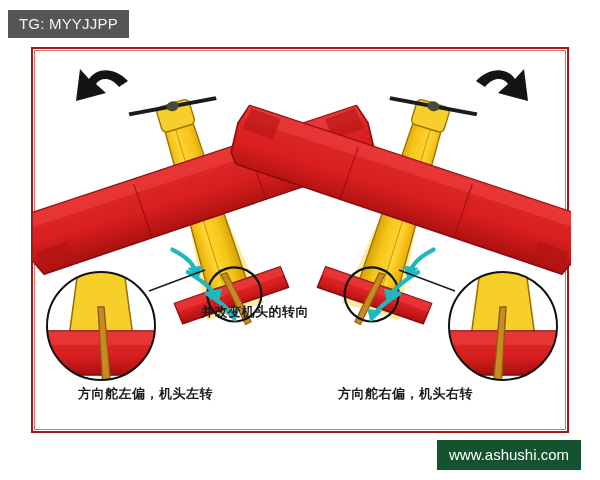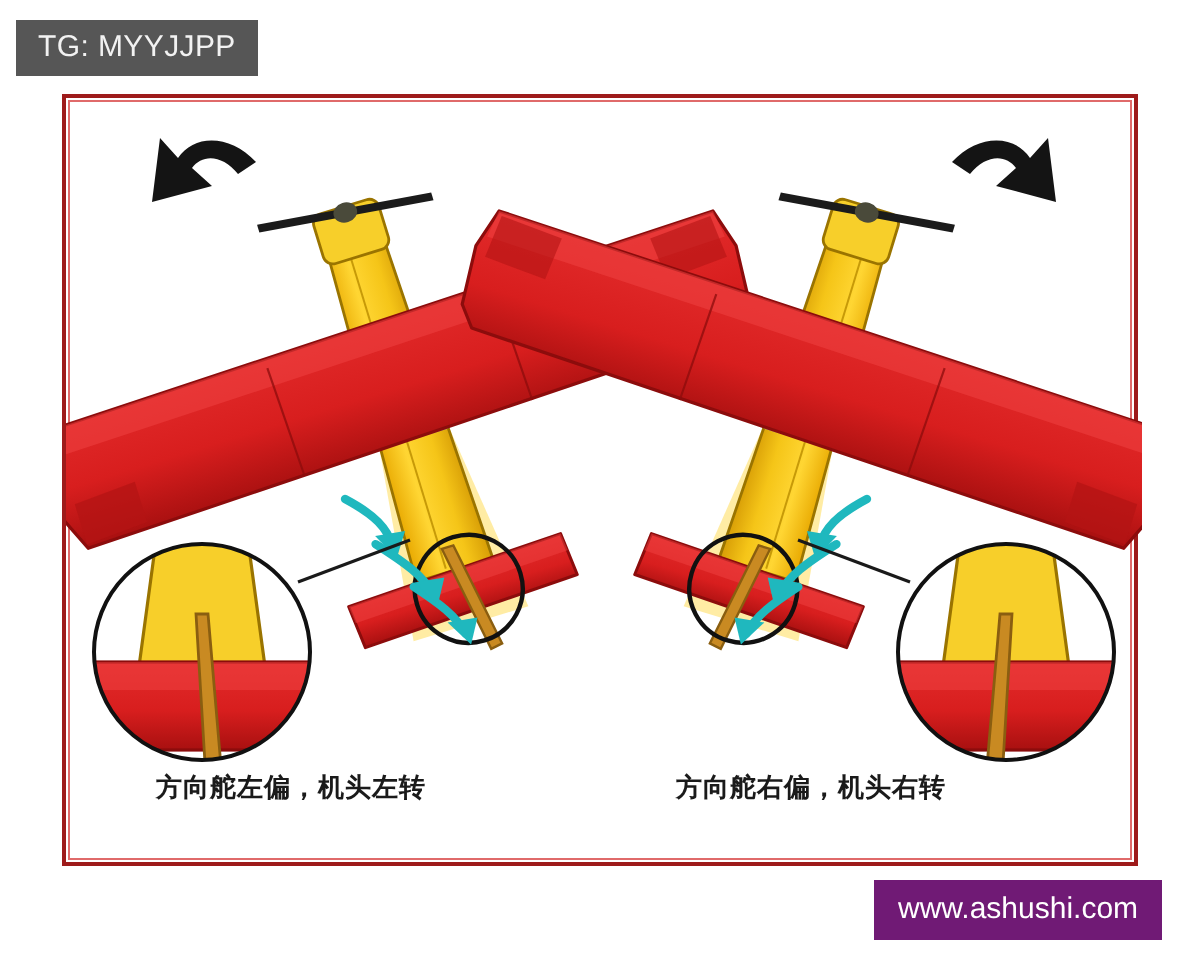--- a/index.html
+++ b/index.html
@@ -33,21 +33,21 @@
     padding: 6px 11px 7px 11px;
     letter-spacing: 0.2px;
     white-space: nowrap;
     z-index: 40;
   }
   
   #watermark {
     position: absolute;
     left: 437px;
     top: 440px;
-    background: #701a75;
+    background: #14532d;
     color: #ffffff;
     font-size: 15px;
     line-height: 15px;
     padding: 7px 12px 8px 12px;
     white-space: nowrap;
     z-index: 40;
   }
   
   #frame {
     position: absolute;
@@ -250,20 +250,21 @@
           <path d="M 448,214 L 492,214 L 502,288 L 438,288 Z" fill="#f7cf2a" stroke="#9a7400" stroke-width="1.6"></path>
           <rect x="410" y="282" width="122" height="44" fill="url(#wingGrad)" stroke="#8c0c0c" stroke-width="1.6"></rect>
           <rect x="410" y="282" width="122" height="14" fill="#ef4242" opacity="0.5"></rect>
           <path d="M 467,258 L 473,258 L 468,341 L 460,340 Z" fill="#c98a22" stroke="#8a5e10" stroke-width="1.4"></path>
         </g>
         <circle cx="470" cy="277" r="54" fill="none" stroke="#111111" stroke-width="2"></circle>
       </g>
     </svg>
 
     <div class="cap" id="cap-center">
+      <span>并改变机头的转向</span>
     </div>
 
     <div class="cap" id="cap-left">方向舵左偏，机头左转</div>
 
     <div class="cap" id="cap-right">方向舵右偏，机头右转</div>
   </div>
 
   <div id="watermark">www.ashushi.com</div>
 </div>
 

